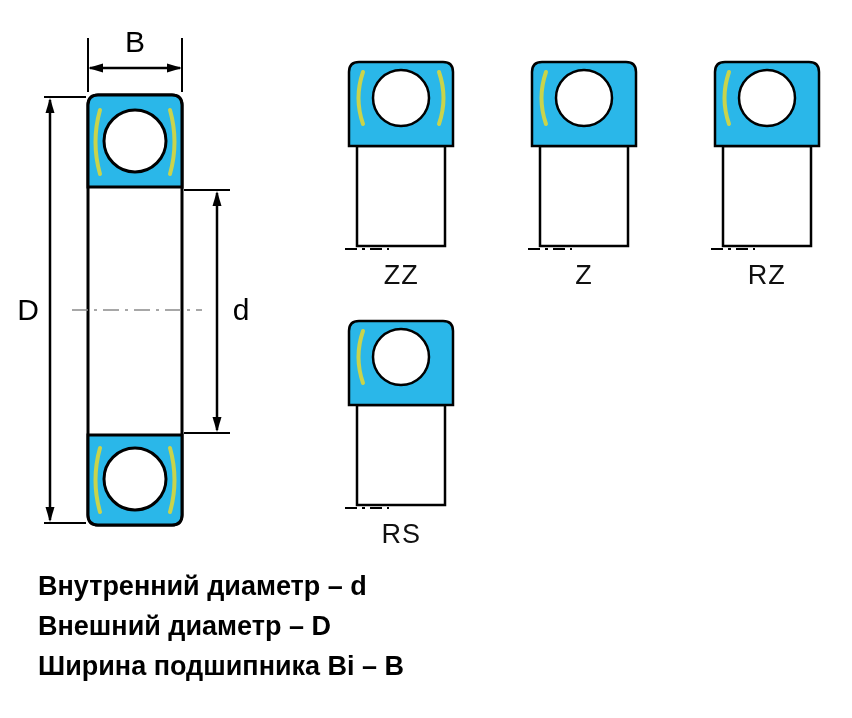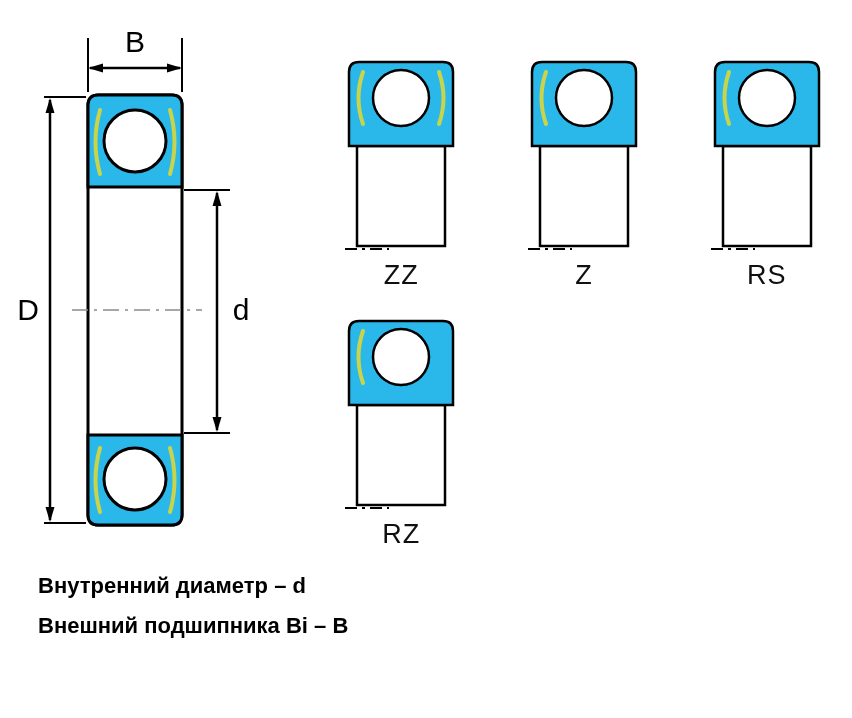--- a/index.html
+++ b/index.html
@@ -13,21 +13,21 @@
     position:absolute;left:328px;top:58px;width:512px;
     display:grid;grid-template-columns:repeat(3,1fr);
     column-gap:36px;row-gap:26px;justify-items:center;
   }
   .variant-cell{display:flex;flex-direction:column;align-items:center;}
   .variant-label{
     margin-top:6px;font-size:27px;color:#101010;letter-spacing:1px;
   }
   .legend{position:absolute;left:38px;top:566px;}
   .legend-line{
-    font-size:22px;font-weight:700;color:#000;line-height:40px;white-space:nowrap;
+    font-size:27px;font-weight:700;color:#000;line-height:40px;white-space:nowrap;
   }
   
   .fill-bearing{fill:var(--bearing,#2ab7e9);}
   .stroke-ink{stroke:var(--ink,#000);}
   .seal-stroke{stroke:var(--seal,#c9d44b);fill:none;stroke-width:4;stroke-linecap:round;}
   .dim-text{font-size:30px;fill:#000;}
 </style>
 </head>
 <body>
 
@@ -112,30 +112,31 @@
       <svg width="112" height="196" viewBox="0 0 112 196">
         <use href="#sym-bearing-1"></use>
       </svg>
       <div class="variant-label">Z</div>
     </div>
 
     <div class="variant-cell">
       <svg width="112" height="196" viewBox="0 0 112 196">
         <use href="#sym-bearing-1"></use>
       </svg>
-      <div class="variant-label">RS</div>
+      <div class="variant-label">RZ</div>
     </div>
 
     <div class="variant-cell">
       <svg width="112" height="196" viewBox="0 0 112 196">
         <use href="#sym-bearing-1"></use>
       </svg>
-      <div class="variant-label">RZ</div>
+      <div class="variant-label">RS</div>
     </div>
 
   </div>
 
   <div class="legend">
     <div class="legend-line">Внутренний диаметр – d</div>
-    <div class="legend-line">Внешний подшипника Bi – B</div>
+    <div class="legend-line">Внешний диаметр – D</div>
+    <div class="legend-line">Ширина подшипника Bi – B</div>
   </div>
 
 </div>
 
 </body></html>

